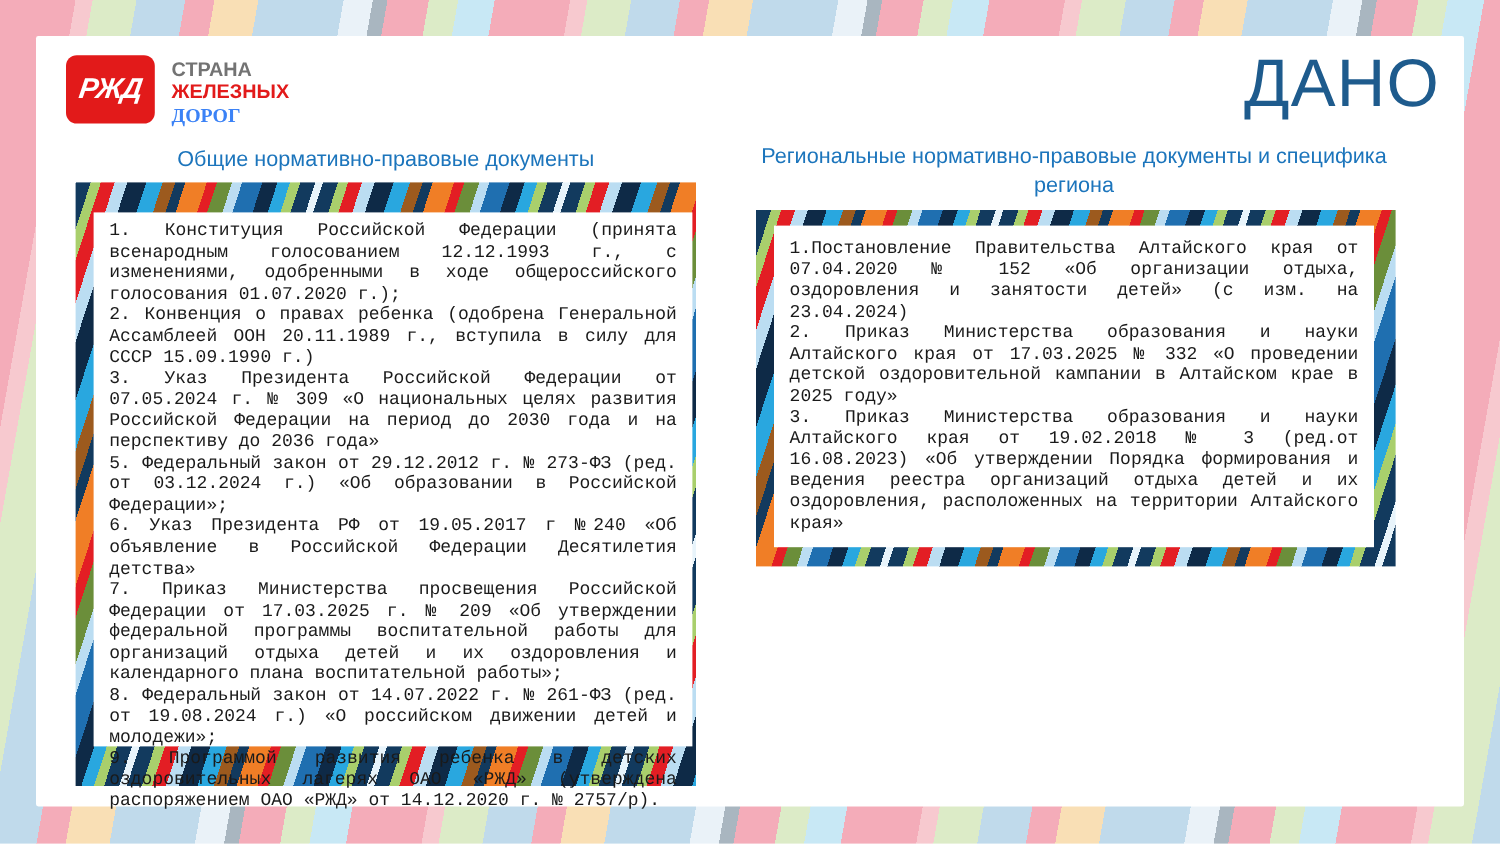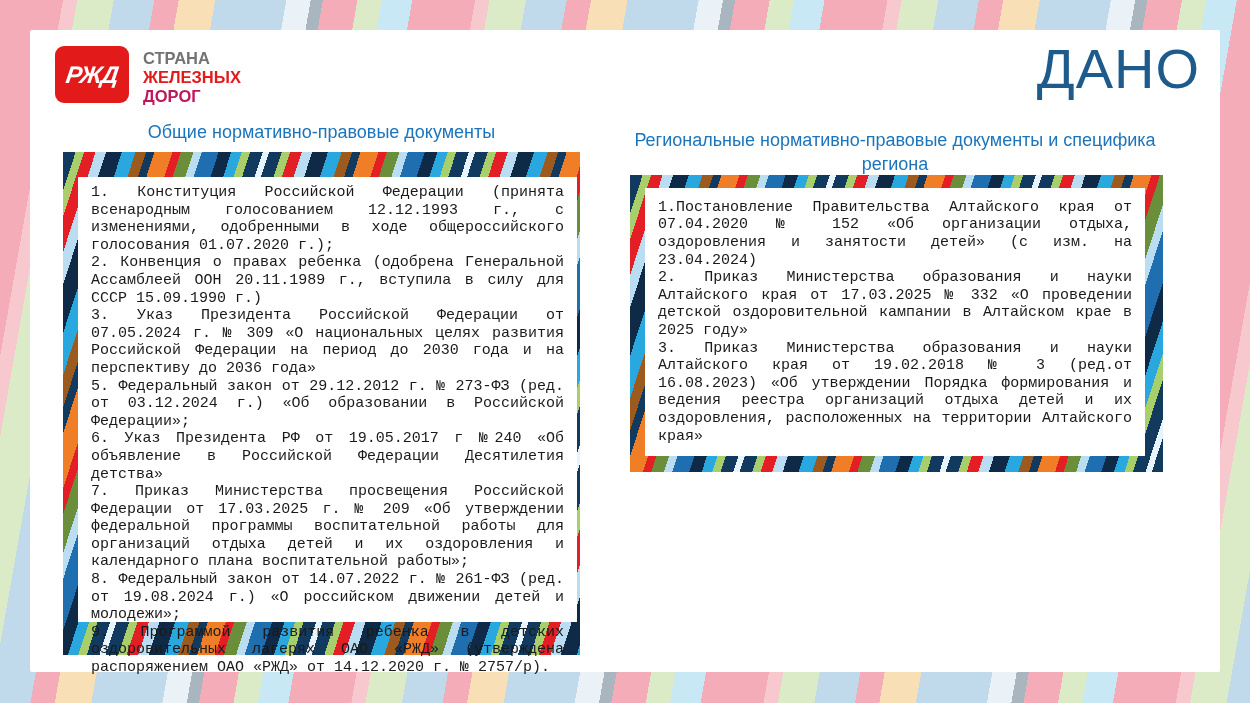--- a/index.html
+++ b/index.html
@@ -31,32 +31,32 @@
     width: 74px; height: 57px; background: #e21a1a; border-radius: 9px;
     display: flex; align-items: center; justify-content: center;
   }
   .logo-mark span {
     color: #ffffff; font-weight: bold; font-style: italic; font-size: 24px;
     letter-spacing: -1px; transform: skewX(-8deg);
   }
   .logo-text { margin-left: 14px; font-weight: bold; font-size: 16.5px; line-height: 19px; padding-top: 3px; }
   .logo-line1 { color: #737373; }
   .logo-line2 { color: #e21a1a; }
-  .logo-line3 { color: #be185d; }
+  .logo-line3 { color: #3b82f6; font-family: Liberation Serif, serif; }
 
   .slide-title {
     position: absolute; top: 6px; left: 940px; width: 230px;
     font-size: 56px; color: #1e5b8d; text-align: right; letter-spacing: 1px;
   }
 
   .col-header {
     position: absolute; color: #1c75bc; font-size: 18px; text-align: center; line-height: 24px;
   }
   .col-header.left  { left: 33px;  top: 90px; width: 517px; }
-  .col-header.right { left: 585px; top: 98px; width: 560px; }
+  .col-header.right { left: 585px; top: 88px; width: 560px; }
 
   
   .panel {
     position: absolute;
     background: repeating-linear-gradient(108deg,
       #123a5e 0 12px, #a9cf6c 12px 20px, #e31e24 20px 31px,
       #bbddf2 31px 41px, #0e2a47 41px 56px, #29a7df 56px 69px,
       #9c5a1e 69px 79px, #123a5e 79px 87px, #f07e26 87px 104px,
       #e31e24 104px 112px, #6b8e3a 112px 124px, #bbddf2 124px 132px,
       #1f6fb0 132px 148px, #0e2a47 148px 160px, #29a7df 160px 170px,

